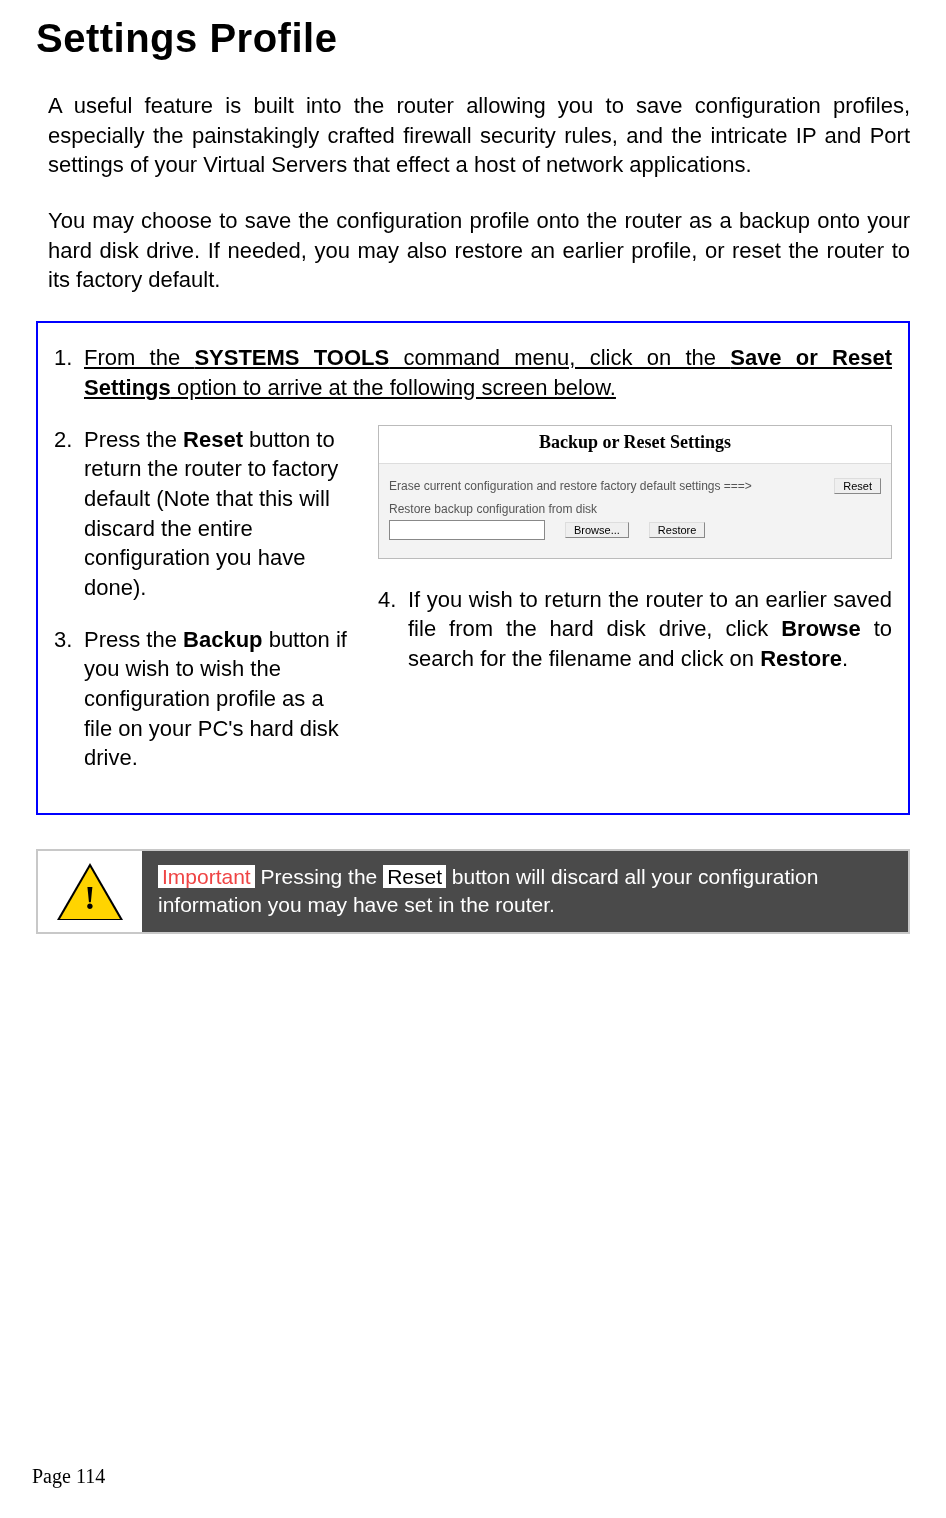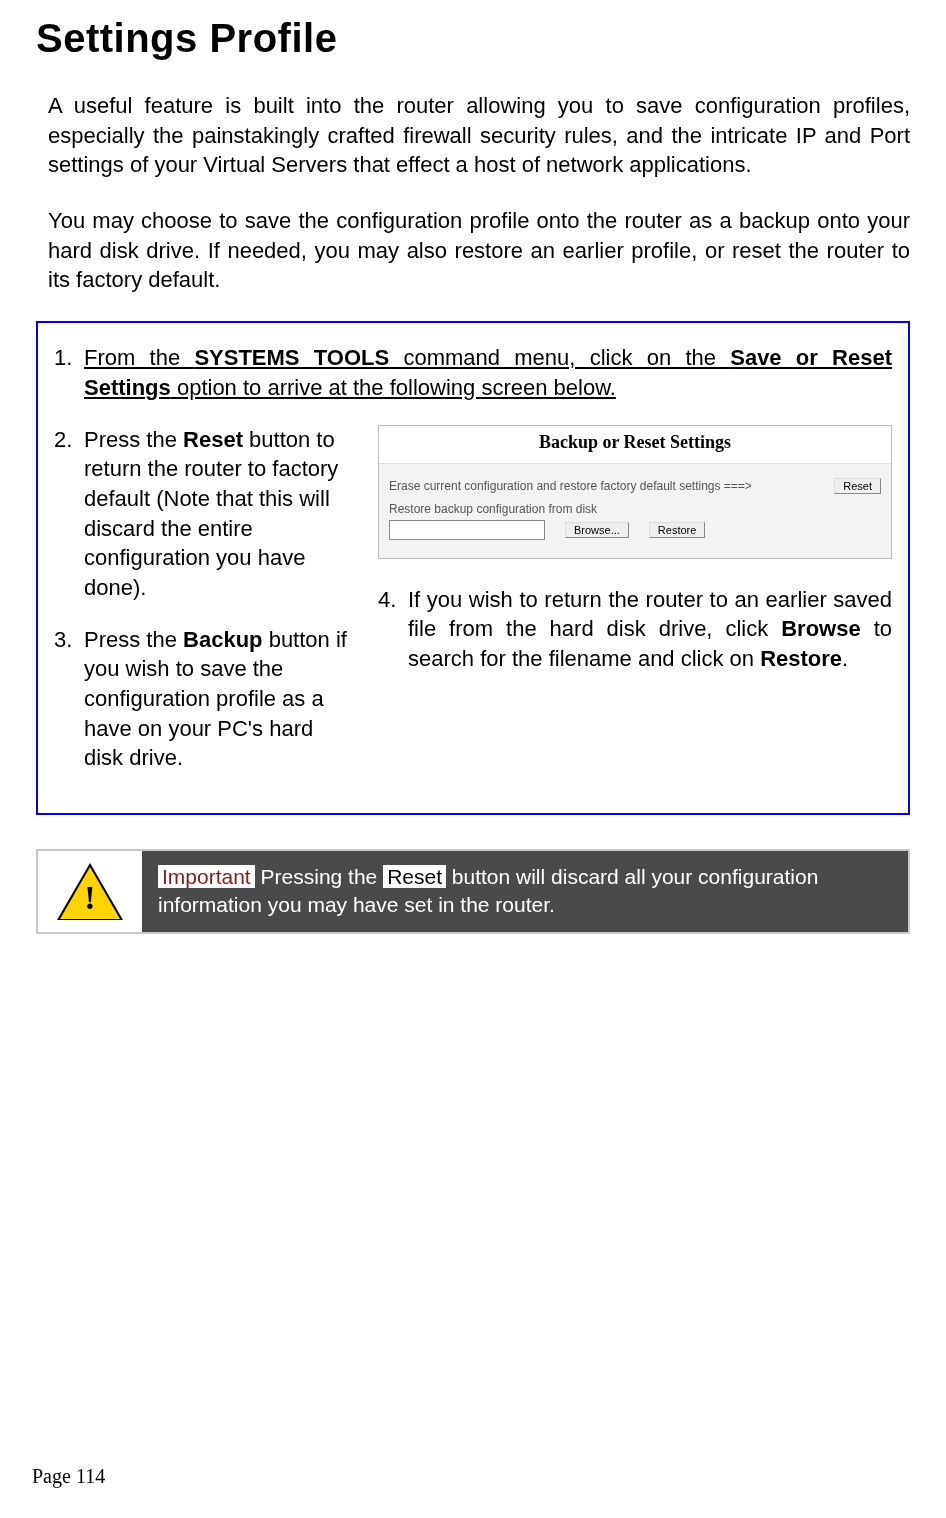--- a/index.html
+++ b/index.html
@@ -131,21 +131,21 @@
   .warntext {
     flex: 1;
     background: #4a4a4a;
     color: #fff;
     font-size: 21px;
     line-height: 1.35;
     padding: 12px 16px;
   }
   .warntext .label {
     background: #fff;
-    color: #7f1d1d;
+    color: #ef4444;
     padding: 0 4px;
   }
   .warntext .resetword {
     background: #fff;
     color: #000;
     padding: 0 4px;
   }
   .tri {
     width: 0; height: 0;
     border-left: 30px solid transparent;
@@ -208,21 +208,21 @@
       <div class="leftcol">
         <div class="step">
           <div class="num">2.</div>
           <div class="txt">
             <span>Press the </span><b>Reset</b><span> button to return the router to factory default (Note that this will discard the entire configuration you have done).</span>
           </div>
         </div>
         <div class="step">
           <div class="num">3.</div>
           <div class="txt">
-            <span>Press the </span><b>Backup</b><span> button if you wish to save the configuration profile as a have on your PC's hard disk drive.</span>
+            <span>Press the </span><b>Backup</b><span> button if you wish to wish the configuration profile as a file on your PC's hard disk drive.</span>
           </div>
         </div>
       </div>
 
       <div class="rightcol">
         <div class="shot">
           <div class="shot-header">Backup or Reset Settings</div>
           <div class="shot-body">
             <div class="shot-row">
               <div class="lbl">Erase current configuration and restore factory default settings ===&gt;</div>

